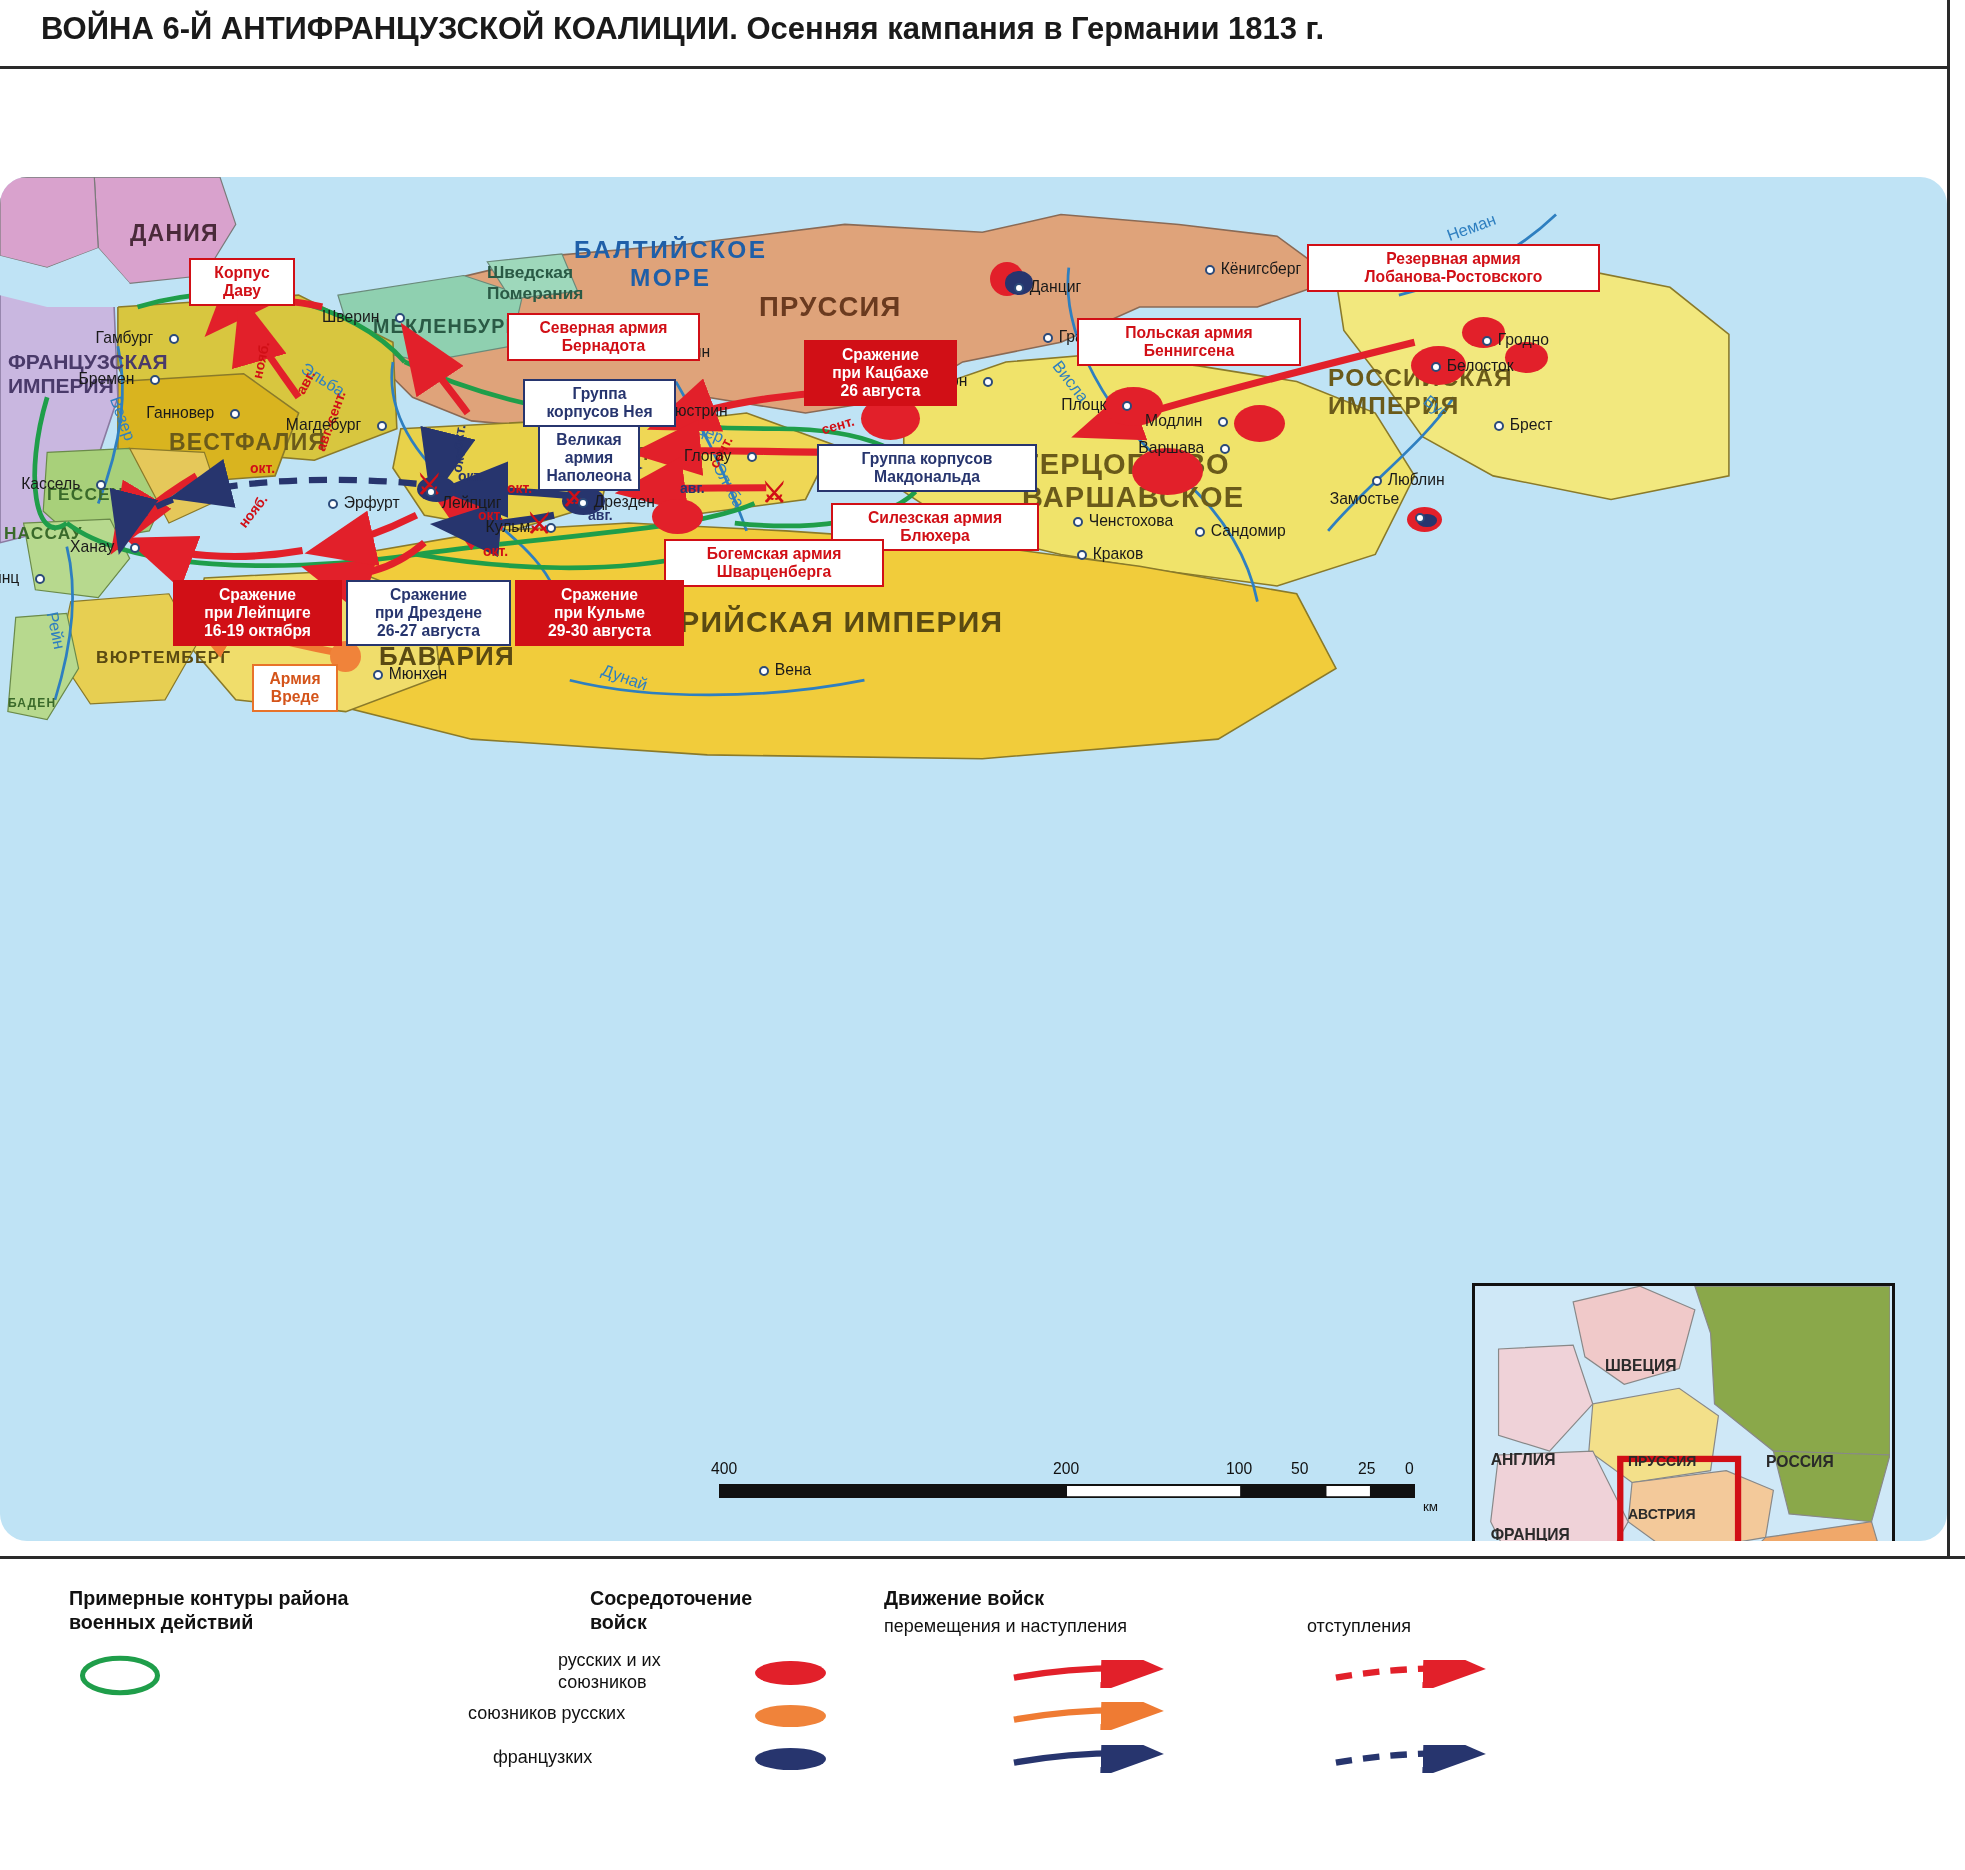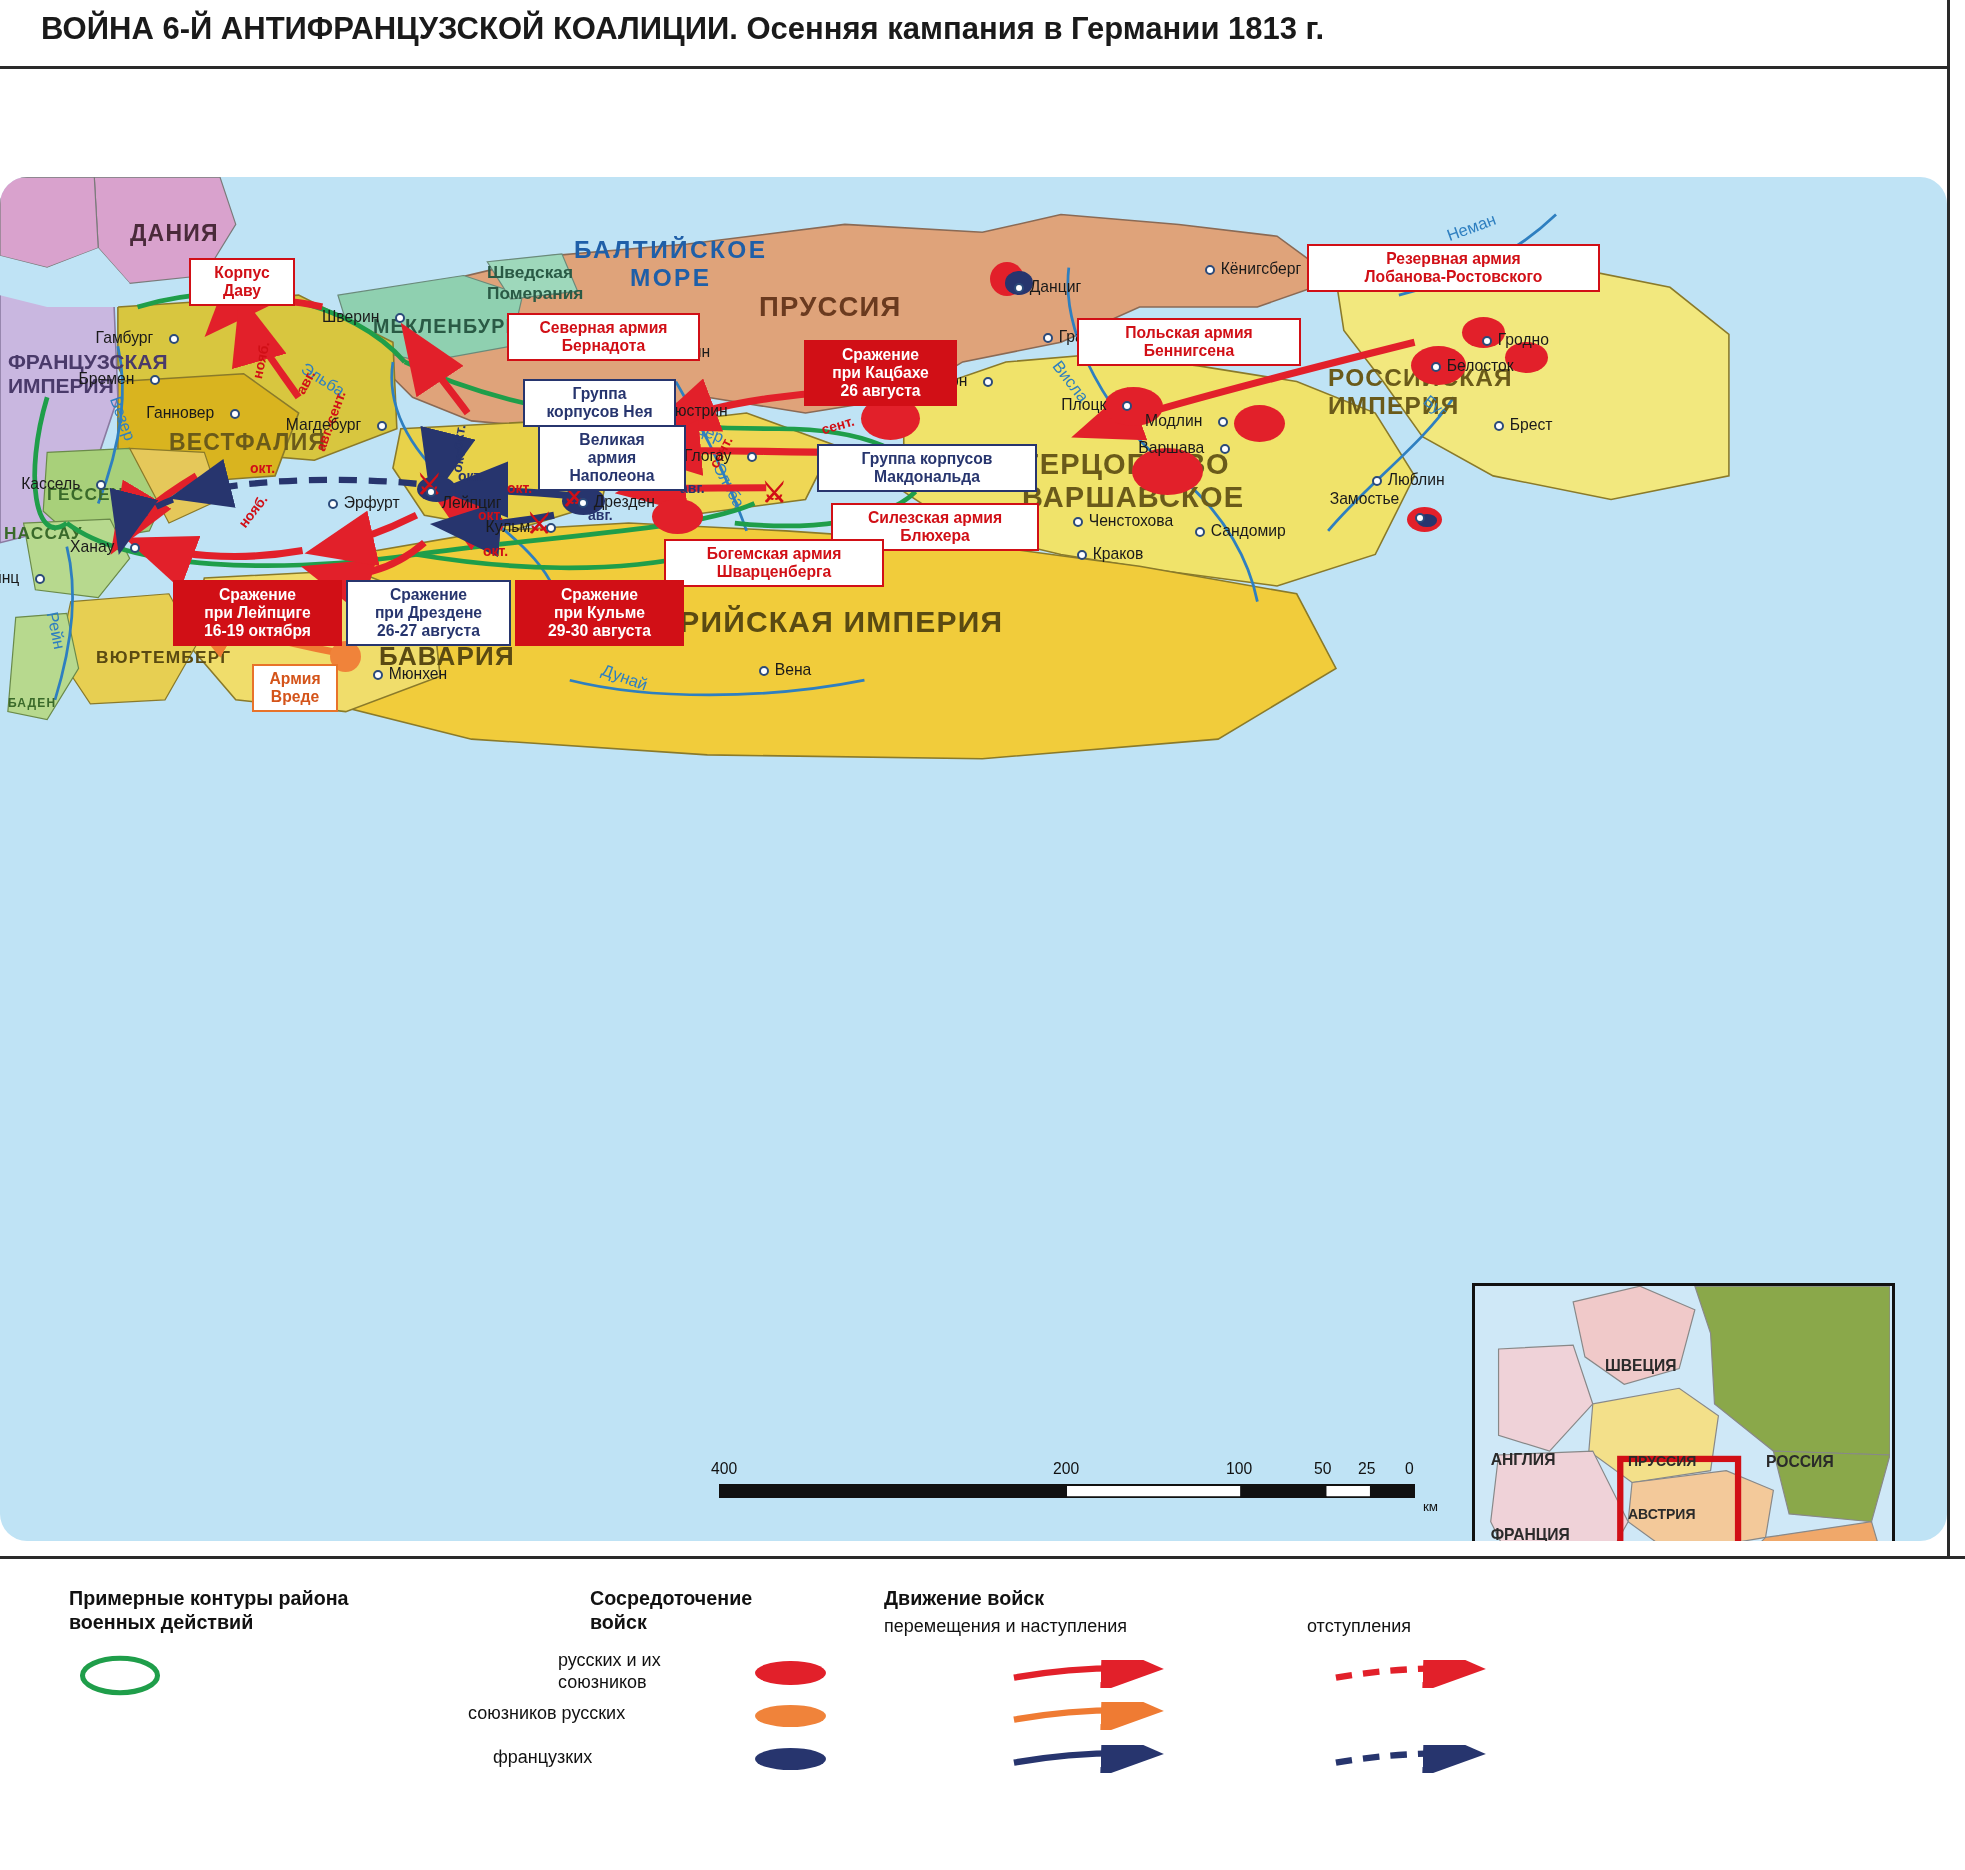--- a/index.html
+++ b/index.html
@@ -447,21 +447,21 @@
 Бернадота</div>
     <div class="callout" style="left:1307px; top:67px; width:293px;">Резервная армия
 Лобанова-Ростовского</div>
     <div class="callout" style="left:1077px; top:141px; width:224px;">Польская армия
 Беннигсена</div>
     <div class="callout filled" style="left:804px; top:163px; width:153px;">Сражение
 при Кацбахе
 26 августа</div>
     <div class="callout blue" style="left:523px; top:202px; width:153px;">Группа
 корпусов Нея</div>
-    <div class="callout blue" style="left:538px; top:248px; width:148px;text-align:center;">Великая
+    <div class="callout blue" style="left:538px; top:248px; width:102px;text-align:center;">Великая
 армия
 Наполеона</div>
     <div class="callout blue" style="left:817px; top:267px; width:220px;">Группа корпусов
 Макдональда</div>
     <div class="callout" style="left:831px; top:326px; width:208px;">Силезская армия
 Блюхера</div>
     <div class="callout" style="left:664px; top:354px; width:220px;margin-top:8px;">Богемская армия
 Шварценберга</div>
     <div class="callout filled" style="left:173px; top:403px; width:169px;">Сражение
 при Лейпциге
@@ -502,21 +502,21 @@
       <svg width="704" height="19.7" style="position:absolute;left:1.6px;top:26px" viewBox="0 0 1790 50">
         <rect x="0" y="0" width="880" height="26" fill="#111"></rect>
         <rect x="880" y="0" width="440" height="26" fill="#fff"></rect>
         <rect x="1320" y="0" width="220" height="26" fill="#111"></rect>
         <rect x="1540" y="0" width="110" height="26" fill="#fff"></rect>
         <rect x="1650" y="0" width="110" height="26" fill="#111"></rect>
       </svg>
       <div class="tick" style="left:-7.9px;text-align:right;">400</div>
       <div class="tick" style="left:334px;">200</div>
       <div class="tick" style="left:507px;">100</div>
-      <div class="tick" style="left:595px;">50</div>
+      <div class="tick" style="left:572px;">50</div>
       <div class="tick" style="left:639px;">25</div>
       <div class="tick" style="left:686px;">0</div>
       <div class="km">км</div>
     </div>
 
   </div>
 
   <div class="panel-divider-left"></div>
   <div class="panel">
     

